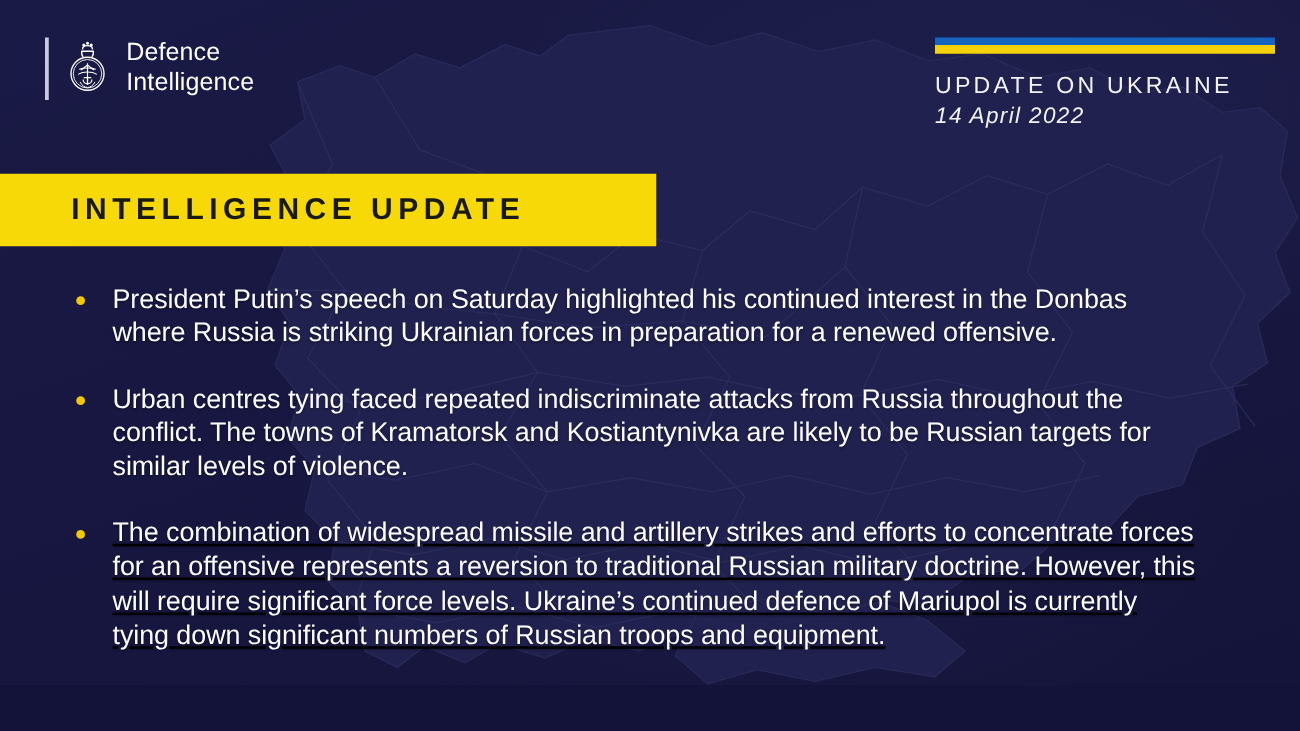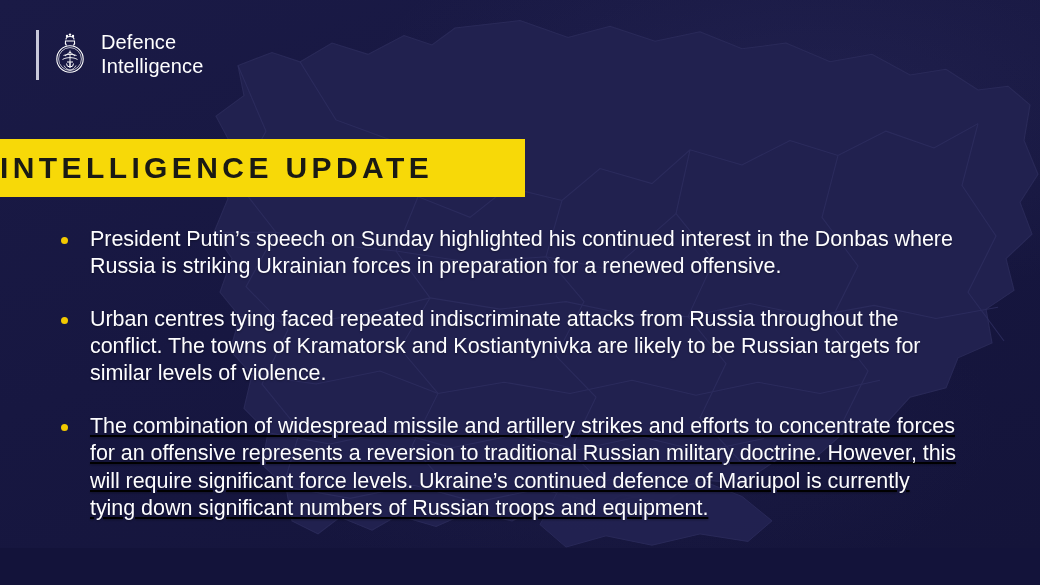--- a/index.html
+++ b/index.html
@@ -75,22 +75,23 @@
 
   
   #banner {
     position:absolute;
     left:0; top:139px;
     width:525px; height:58px;
     background:#f7d908;
     display:flex; align-items:center;
   }
   #banner-text {
+    margin-left:57px;
     color:#1a1a14;
-    font-size:30px;
+    font-size:24px;
     font-weight:700;
     letter-spacing:4.4px;
     white-space:nowrap;
   }
 
   
   #bullets {
     position:absolute;
     left:56px; top:226px;
     width:900px;
@@ -181,32 +182,40 @@
           <path d="M14,35.5 c1.5,3 4,4.5 6,4.5 c2,0 4.5,-1.5 6,-4.5" stroke-width="0.8"></path>
         </g>
       </svg>
 
       <div id="brand-text">
         <div>Defence</div>
         <div>Intelligence</div>
       </div>
     </div>
 
+    <div id="update-block">
+      <div id="flagbar">
+        <div class="blue"></div>
+        <div class="yellow"></div>
+      </div>
+      <div id="update-title">UPDATE ON UKRAINE</div>
+      <div id="update-date">14 April 2022</div>
+    </div>
 
   </div>
 
   <div id="banner">
     <div id="banner-text">INTELLIGENCE UPDATE</div>
   </div>
 
   <div id="bullets">
 
     <div class="bullet">
       <span class="dot"></span>
-      <p>President Putin’s speech on Sunday highlighted his continued interest in the Donbas where Russia is striking Ukrainian forces in preparation for a renewed offensive.</p>
+      <p>President Putin’s speech on Saturday highlighted his continued interest in the Donbas where Russia is striking Ukrainian forces in preparation for a renewed offensive.</p>
     </div>
 
     <div class="bullet">
       <span class="dot"></span>
       <p>Urban centres tying faced repeated indiscriminate attacks from Russia throughout the conflict. The towns of Kramatorsk and Kostiantynivka are likely to be Russian targets for similar levels of violence.</p>
     </div>
 
     <div class="bullet">
       <span class="dot"></span>
       <p>The combination of widespread missile and artillery strikes and efforts to concentrate forces for an offensive represents a reversion to traditional Russian military doctrine. However, this will require significant force levels. Ukraine’s continued defence of Mariupol is currently tying down significant numbers of Russian troops and equipment.</p>

